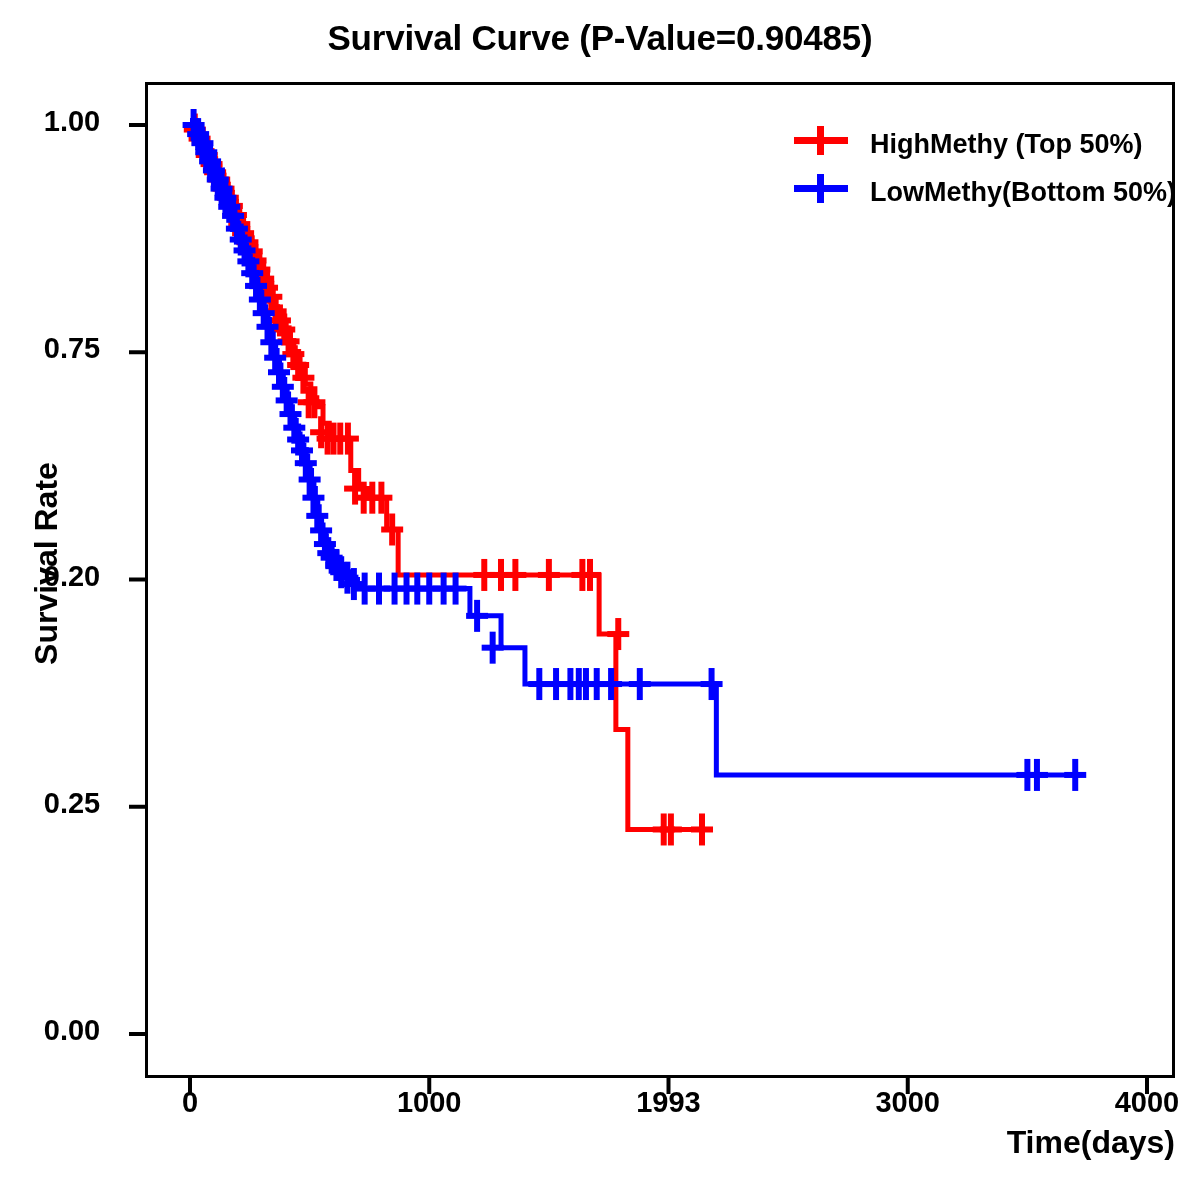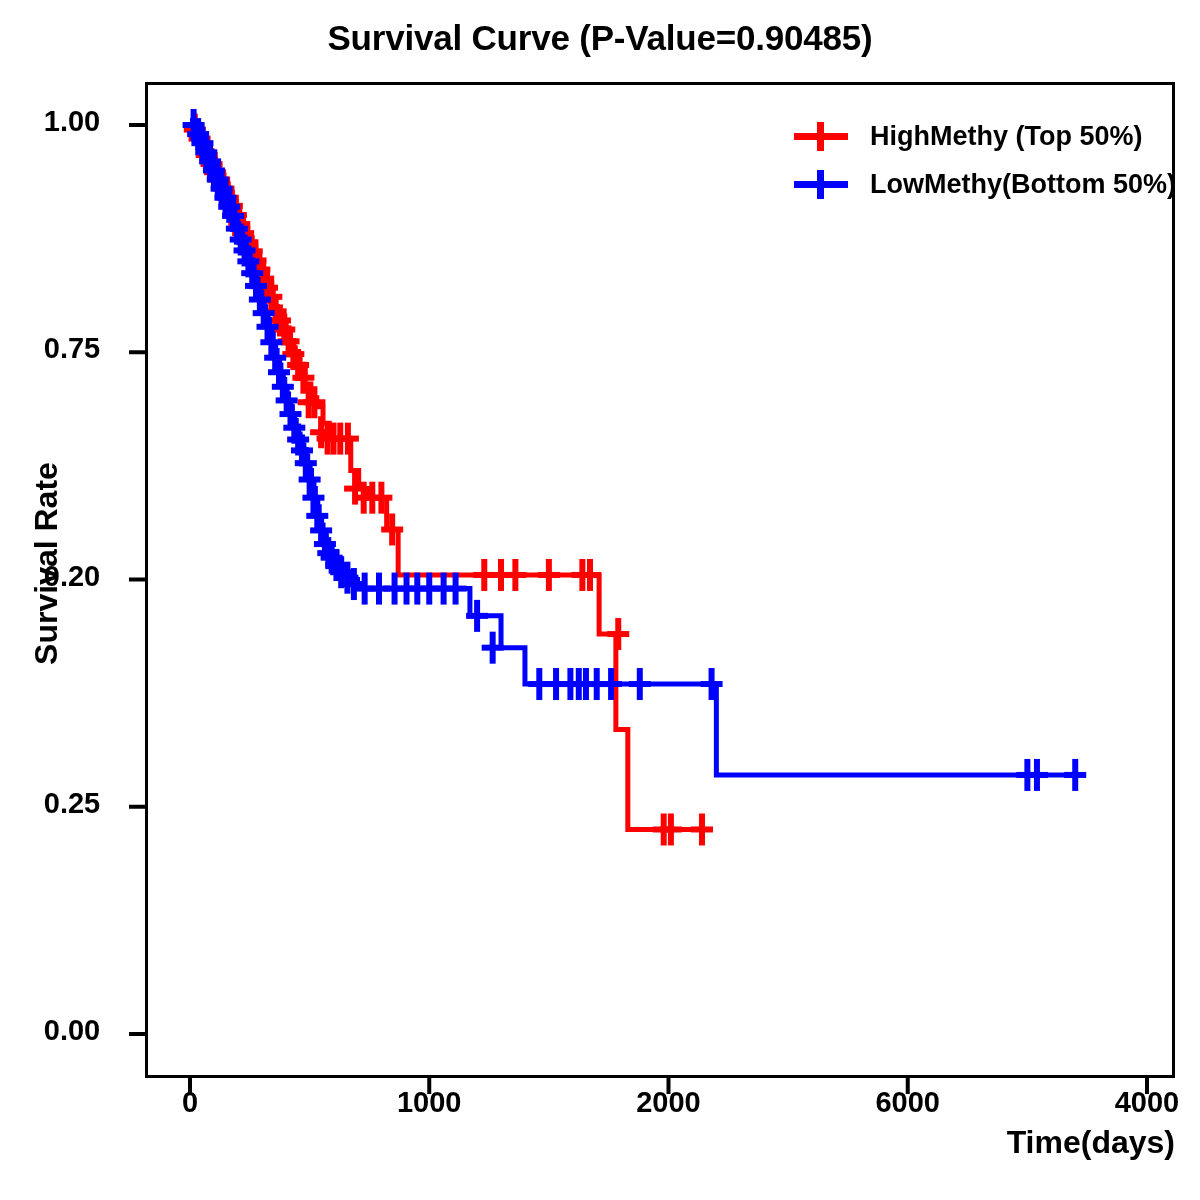--- a/index.html
+++ b/index.html
@@ -55,21 +55,21 @@
     font-size:32px;font-weight:bold;color:#000000;
     white-space:nowrap;
   }
 
   #legend{
     position:absolute;
     left:790px;top:112px;
     width:380px;
   }
   .legend-row{
-    display:flex;align-items:center;
+    display:flex;align-items:flex-end;
     height:48px;
   }
   .legend-key{
     position:relative;
     width:62px;height:40px;
     flex:0 0 62px;
     margin-right:18px;
   }
   .legend-key .hbar{
     position:absolute;left:4px;top:17px;width:54px;height:7px;
@@ -562,22 +562,22 @@
   </svg>
 
   <div id="ytick-0" class="axis-tick-label ytick-label" style="left: 17px; top: 105px;">1.00</div>
   <div id="ytick-1" class="axis-tick-label ytick-label" style="left: 17px; top: 332.25px;">0.75</div>
   <div id="ytick-2" class="axis-tick-label ytick-label" style="left: 17px; top: 559.5px;">0.20</div>
   <div id="ytick-3" class="axis-tick-label ytick-label" style="left: 17px; top: 786.75px;">0.25</div>
   <div id="ytick-4" class="axis-tick-label ytick-label" style="left: 17px; top: 1014px;">0.00</div>
 
   <div id="xtick-0" class="axis-tick-label xtick-label" style="left: 110px; top: 1086px;">0</div>
   <div id="xtick-1" class="axis-tick-label xtick-label" style="left: 349.25px; top: 1086px;">1000</div>
-  <div id="xtick-2" class="axis-tick-label xtick-label" style="left: 588.5px; top: 1086px;">2000</div>
-  <div id="xtick-3" class="axis-tick-label xtick-label" style="left: 827.75px; top: 1086px;">6000</div>
+  <div id="xtick-2" class="axis-tick-label xtick-label" style="left: 588.5px; top: 1086px;">1993</div>
+  <div id="xtick-3" class="axis-tick-label xtick-label" style="left: 827.75px; top: 1086px;">3000</div>
   <div id="xtick-4" class="axis-tick-label xtick-label" style="left: 1067px; top: 1086px;">4000</div>
 
   <div id="y-axis-title">Survival Rate</div>
   <div id="x-axis-title">Time(days)</div>
 
   <div id="legend">
     <div class="legend-row">
       <div class="legend-key">
         <div class="hbar" id="lk0h" style="background: rgb(255, 0, 0);"></div>
           <div class="vbar" id="lk0v" style="background: rgb(255, 0, 0);"></div>

